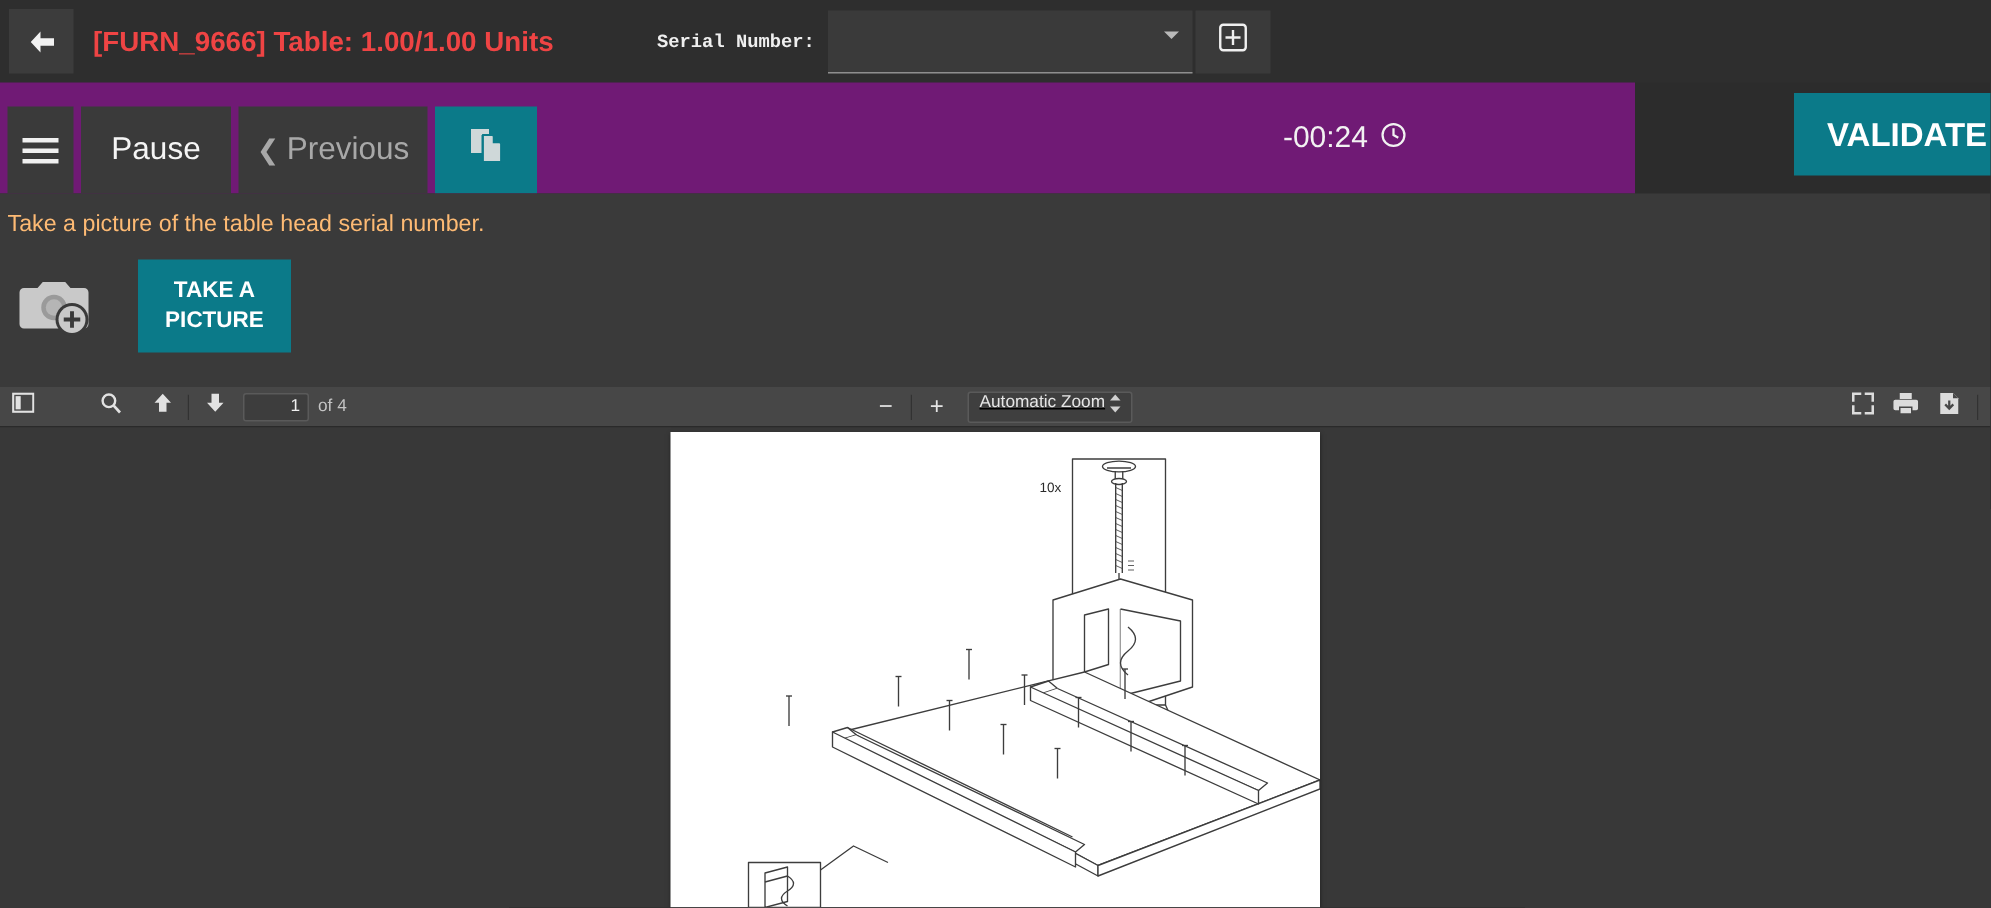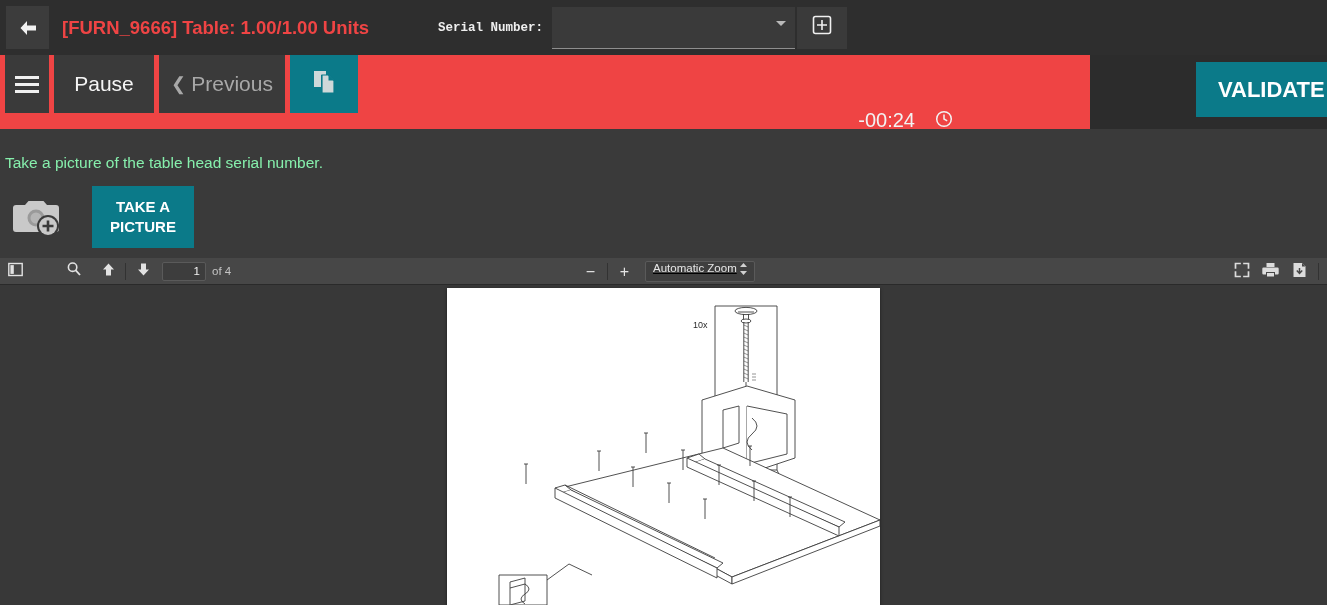--- a/index.html
+++ b/index.html
@@ -62,22 +62,22 @@
   }
   .mo-name {
     color: #f2f2f2; font-size: 18.5px; white-space: nowrap;
     position: absolute; left: 1133px; top: 15px;
   }
 
   
   .toolbar {
     position: absolute; left: 0; top: 55px;
     width: 1090px; height: 74px;
-    background: #ef4444;
-    display: flex; align-items: flex-start;
+    background: #701a75;
+    display: flex; align-items: flex-end;
     overflow: hidden;
   }
   .tb-btn {
     height: 58px; background: #3a3a3a;
     display: flex; align-items: center; justify-content: center;
     color: #f5f5f5; font-size: 20px;
     margin-left: 5px; cursor: pointer; flex: 0 0 auto;
     padding: 0 18px; white-space: nowrap;
   }
   .tb-btn.hamburger { width: 44px; padding: 0; }
@@ -85,41 +85,41 @@
   .tb-btn.prev { width: 126px; color: #a8a8a8; font-size: 21px; }
   .tb-btn.skip { width: 104px; font-size: 21px; }
   .tb-btn.doc { width: 68px; padding: 0; background: #0b7a89; }
   .bar-lines { width: 24px; }
   .bar-lines span {
     display: block; height: 3px; background: #f0f0f0; margin: 4px 0;
   }
   .chev { font-size: 18px; }
 
   .timer-wrap {
-    position: absolute; right: 137px; top: 26px;
-    display: flex; align-items: center; gap: 20px; margin-top: 28px;
+    position: absolute; right: 152px; top: 26px;
+    display: flex; align-items: center; gap: 8px;
   }
   .timer-text { color: #f2f2f2; font-size: 20px; }
   .validate-btn {
     position: absolute; left: 1196px; top: 62px;
     width: 180px; height: 55px; background: #0b7a89;
     color: #ffffff; font-size: 22px; font-weight: bold;
     display: flex; align-items: center; justify-content: flex-start;
     padding-left: 22px; cursor: pointer; white-space: nowrap;
   }
 
   
   .instruction-area {
     position: absolute; left: 0; top: 129px;
     width: 1327px; height: 129px;
     background: #3a3a3a;
   }
   .instruction-text {
-    color: #86efac; font-size: 15.5px;
-    padding: 25px 0 0 5px;
+    color: #fdba74; font-size: 15.5px;
+    padding: 12px 0 0 5px;
   }
   .photo-row {
     display: flex; align-items: center; margin-top: 14px; padding-left: 12px;
   }
   .camera-icon { width: 58px; height: 48px; flex: 0 0 auto; }
   .take-picture-btn {
     width: 102px; height: 62px; background: #0b7a89;
     color: #ffffff; font-size: 15px; font-weight: bold;
     display: flex; flex-direction: column; align-items: center;
     justify-content: center; line-height: 20px; margin-left: 22px;

